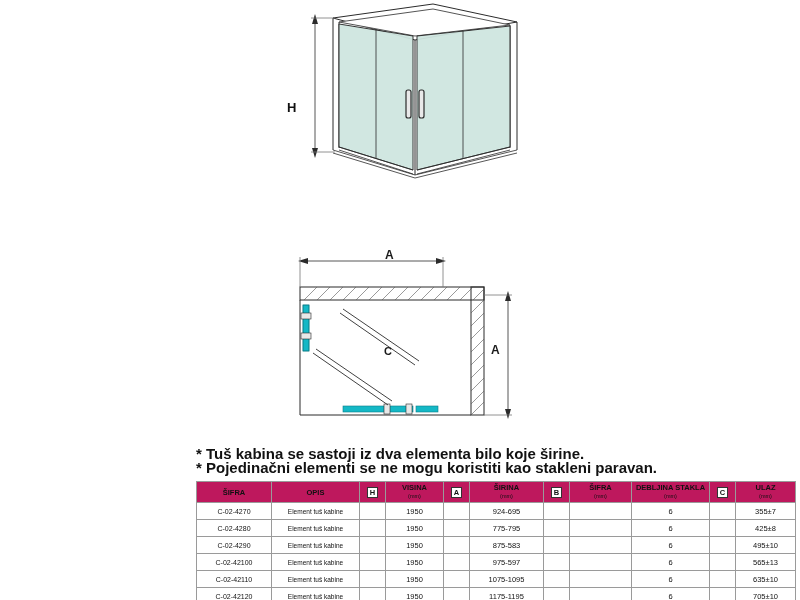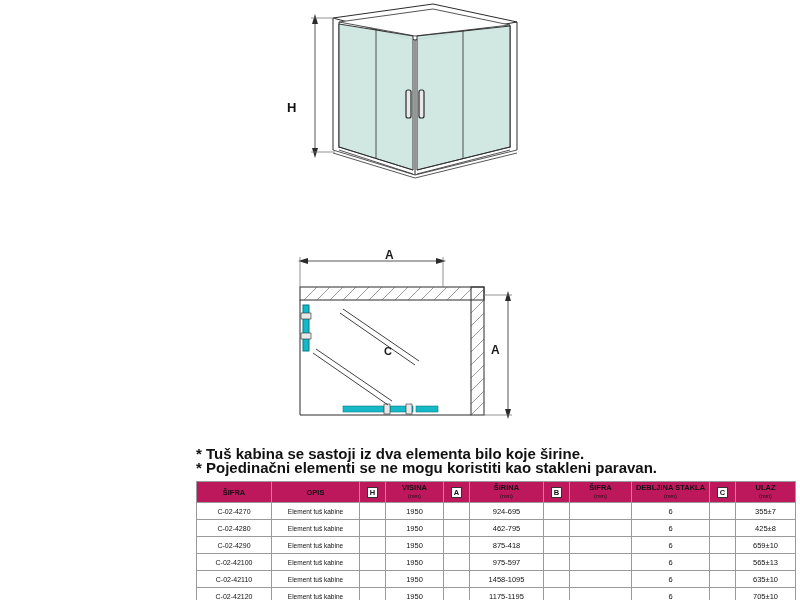--- a/index.html
+++ b/index.html
@@ -269,60 +269,60 @@
         <td>6</td>
         <td></td>
         <td>355±7</td>
       </tr>
       <tr>
         <td class="sifra">C-02-4280</td>
         <td class="opis">Element tuš kabine</td>
         <td></td>
         <td>1950</td>
         <td></td>
-        <td>462-795</td>
+        <td>775-795</td>
         <td></td>
         <td></td>
         <td>6</td>
         <td></td>
         <td>425±8</td>
       </tr>
       <tr>
         <td class="sifra">C-02-4290</td>
         <td class="opis">Element tuš kabine</td>
         <td></td>
         <td>1950</td>
         <td></td>
-        <td>875-418</td>
-        <td></td>
-        <td></td>
-        <td>6</td>
-        <td></td>
-        <td>659±10</td>
+        <td>875-583</td>
+        <td></td>
+        <td></td>
+        <td>6</td>
+        <td></td>
+        <td>495±10</td>
       </tr>
       <tr>
         <td class="sifra">C-02-42100</td>
         <td class="opis">Element tuš kabine</td>
         <td></td>
         <td>1950</td>
         <td></td>
         <td>975-597</td>
         <td></td>
         <td></td>
         <td>6</td>
         <td></td>
         <td>565±13</td>
       </tr>
       <tr>
         <td class="sifra">C-02-42110</td>
         <td class="opis">Element tuš kabine</td>
         <td></td>
         <td>1950</td>
         <td></td>
-        <td>1458-1095</td>
+        <td>1075-1095</td>
         <td></td>
         <td></td>
         <td>6</td>
         <td></td>
         <td>635±10</td>
       </tr>
       <tr>
         <td class="sifra">C-02-42120</td>
         <td class="opis">Element tuš kabine</td>
         <td></td>

